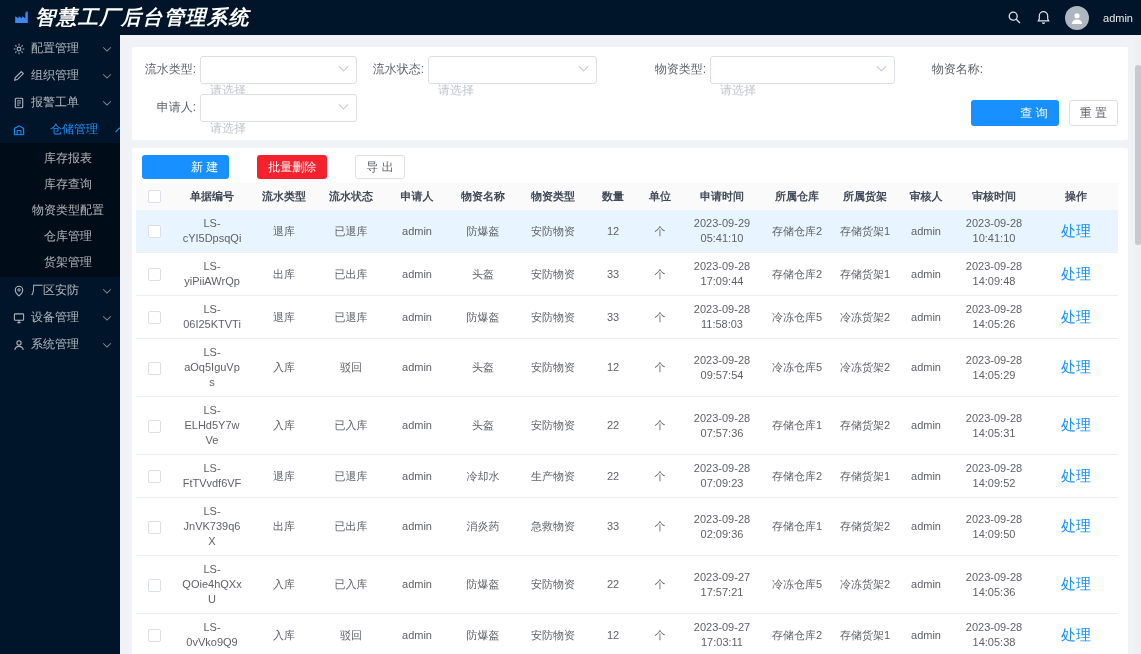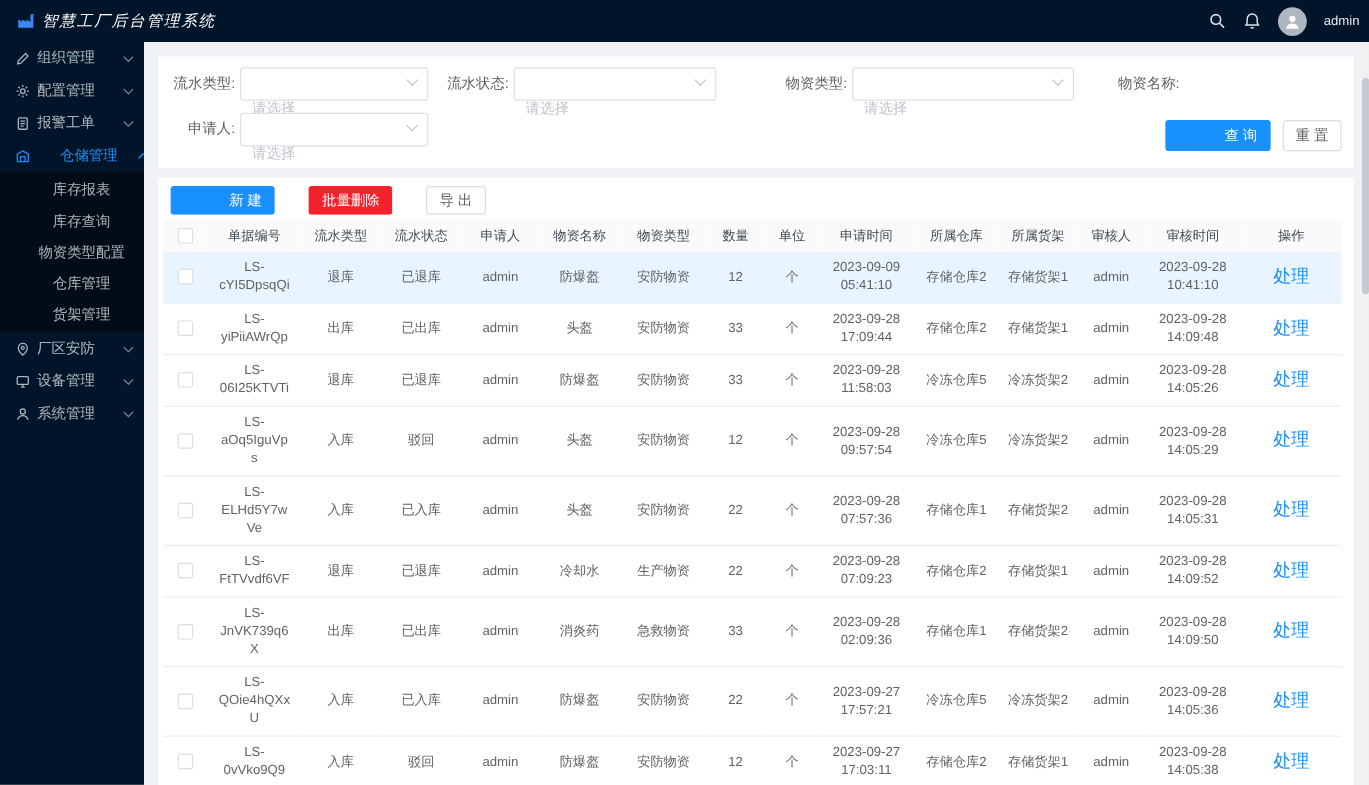--- a/index.html
+++ b/index.html
@@ -1,20 +1,20 @@
 <!DOCTYPE html>
 <html><head>
 <meta charset="utf-8">
 <style>
 * { margin:0; padding:0; box-sizing:border-box; }
 html,body { width:1141px; height:654px; overflow:hidden; background:#f0f2f5; font-family:"Liberation Sans","DejaVu Sans",sans-serif; }
 
 .topbar { position:absolute; left:0; top:0; width:1141px; height:35px; background:#001529; display:flex; align-items:center; z-index:20; }
 .brand { display:flex; align-items:center; padding-left:14px; gap:6px; }
-.brand-title { color:#fff; font-size:13px; font-weight:400; font-style:italic; letter-spacing:1.5px; }
+.brand-title { color:#fff; font-size:20px; font-weight:700; font-style:italic; letter-spacing:1.5px; }
 .topbar-right { margin-left:auto; display:flex; align-items:center; gap:14px; padding-right:8px; }
 .top-icon { width:15px; height:15px; display:inline-block; }
 .avatar { width:24px; height:24px; border-radius:50%; background:#aeb6bf; display:flex; align-items:center; justify-content:center; }
 .username { color:#e8eaed; font-size:11px; }
 
 .sidebar { position:absolute; left:0; top:35px; width:120px; height:619px; background:#001529; z-index:10; }
 .menu-item { height:27px; display:flex; align-items:center; padding:0 10px 0 13px; color:rgba(255,255,255,0.68); font-size:12px; cursor:pointer; }
 .menu-item .mi { width:12px; height:12px; margin-right:6px; flex:none; }
 .menu-item .ml { flex:1; white-space:nowrap; }
 .chev { width:6px; height:6px; border-right:1.2px solid rgba(255,255,255,0.5); border-bottom:1.2px solid rgba(255,255,255,0.5); display:inline-block; }
@@ -36,21 +36,21 @@
 .fbtns { position:absolute; right:10px; top:53px; display:flex; gap:10px; }
 .btn { height:26px; border-radius:3px; font-size:12px; display:flex; align-items:center; justify-content:center; padding:0 10px; cursor:pointer; white-space:nowrap; border:1px solid transparent; }
 .btn-primary { background:#1890ff; color:#fff;padding-left:48px; }
 .btn-danger { background:#f5222d; color:#fff; }
 .btn-default { background:#fff; color:#606266; border:1px solid #dcdfe6; }
 
 .table-card { position:absolute; left:12px; top:113px; width:996px; height:541px; background:#fff; border-radius:2px; padding:4px 10px 0 4px; }
 .toolbar { display:flex; gap:28px; margin-bottom:4px; margin-left:6px; margin-top:3px; }
 .toolbar .btn { height:24px; font-size:12px; }
 table { width:100%; border-collapse:collapse; table-layout:fixed; }
-th { background:#fafafa; color:#404a58; font-size:11px; font-weight:400; height:27px; text-align:center; white-space:nowrap; overflow:hidden; }
+th { background:#fafafa; color:#404a58; font-size:11px; font-weight:700; height:27px; text-align:center; white-space:nowrap; overflow:hidden; }
 td { font-size:11px; color:#606266; text-align:center; border-bottom:1px solid #ebeef5; padding:6px 2px; line-height:15px; }
 tr.hl td { background:#e8f4ff; }
 td.idc { white-space:pre-line; }
 a.op { color:#1890ff; text-decoration:none; font-size:15px; cursor:pointer; }
 .checkbox { display:inline-block; width:13px; height:13px; border:1px solid #dcdfe6; border-radius:2px; background:#fff; vertical-align:middle; }
 
 .scrollbar { position:absolute; right:0; top:35px; width:6px; height:619px; background:#eef0f2; }
 .scroll-thumb { position:absolute; right:0; top:30px; width:6px; height:180px; background:#c6cad0; border-radius:3px; }
 </style>
 </head>
@@ -79,31 +79,31 @@
           <path d="M1.6 12a5 5 0 0 1 9.8 0z" fill="#fff"></path>
         </svg>
     </span>
     <span class="username">admin</span>
   </div>
 </div>
 
 <div class="sidebar" id="sidebar">
     <div class="menu-item">
       <svg class="mi" viewBox="0 0 12 12">
-        <path d="M8.3 1.6l2 2-6 6-2.6 0.6 0.6-2.6z" fill="none" stroke="currentColor" stroke-width="1.1"></path>
-      </svg>
-      <span class="ml">组织管理</span>
-      <span class="chev down"></span>
-    </div>
-    <div class="menu-item">
-      <svg class="mi" viewBox="0 0 12 12">
         <circle cx="6" cy="6" r="1.9" fill="none" stroke="currentColor" stroke-width="1.1"></circle>
         <path d="M6 0.8v1.7M6 9.5v1.7M0.8 6h1.7M9.5 6h1.7M2.3 2.3l1.2 1.2M8.5 8.5l1.2 1.2M9.7 2.3L8.5 3.5M3.5 8.5L2.3 9.7" stroke="currentColor" stroke-width="1.1"></path>
       </svg>
       <span class="ml">配置管理</span>
+      <span class="chev down"></span>
+    </div>
+    <div class="menu-item">
+      <svg class="mi" viewBox="0 0 12 12">
+        <path d="M8.3 1.6l2 2-6 6-2.6 0.6 0.6-2.6z" fill="none" stroke="currentColor" stroke-width="1.1"></path>
+      </svg>
+      <span class="ml">组织管理</span>
       <span class="chev down"></span>
     </div>
     <div class="menu-item">
       <svg class="mi" viewBox="0 0 12 12">
         <rect x="2.3" y="1.3" width="7.4" height="9.4" rx="0.8" fill="none" stroke="currentColor" stroke-width="1.1"></rect>
         <path d="M4.1 3.9h3.8M4.1 6h3.8M4.1 8.1h2.5" stroke="currentColor" stroke-width="1"></path>
       </svg>
       <span class="ml">报警工单</span>
       <span class="chev down"></span>
     </div>
@@ -234,21 +234,21 @@
             <td><span class="checkbox"></span></td>
             <td class="idc">LS-
 cYI5DpsqQi</td>
             <td>退库</td>
             <td>已退库</td>
             <td>admin</td>
             <td>防爆盔</td>
             <td>安防物资</td>
             <td>12</td>
             <td>个</td>
-            <td>2023-09-09 05:41:10</td>
+            <td>2023-09-29 05:41:10</td>
             <td>存储仓库2</td>
             <td>存储货架1</td>
             <td>admin</td>
             <td>2023-09-28 10:41:10</td>
             <td><a class="op">处理</a></td>
           </tr>
           <tr>
             <td><span class="checkbox"></span></td>
             <td class="idc">LS-
 yiPiiAWrQp</td>

